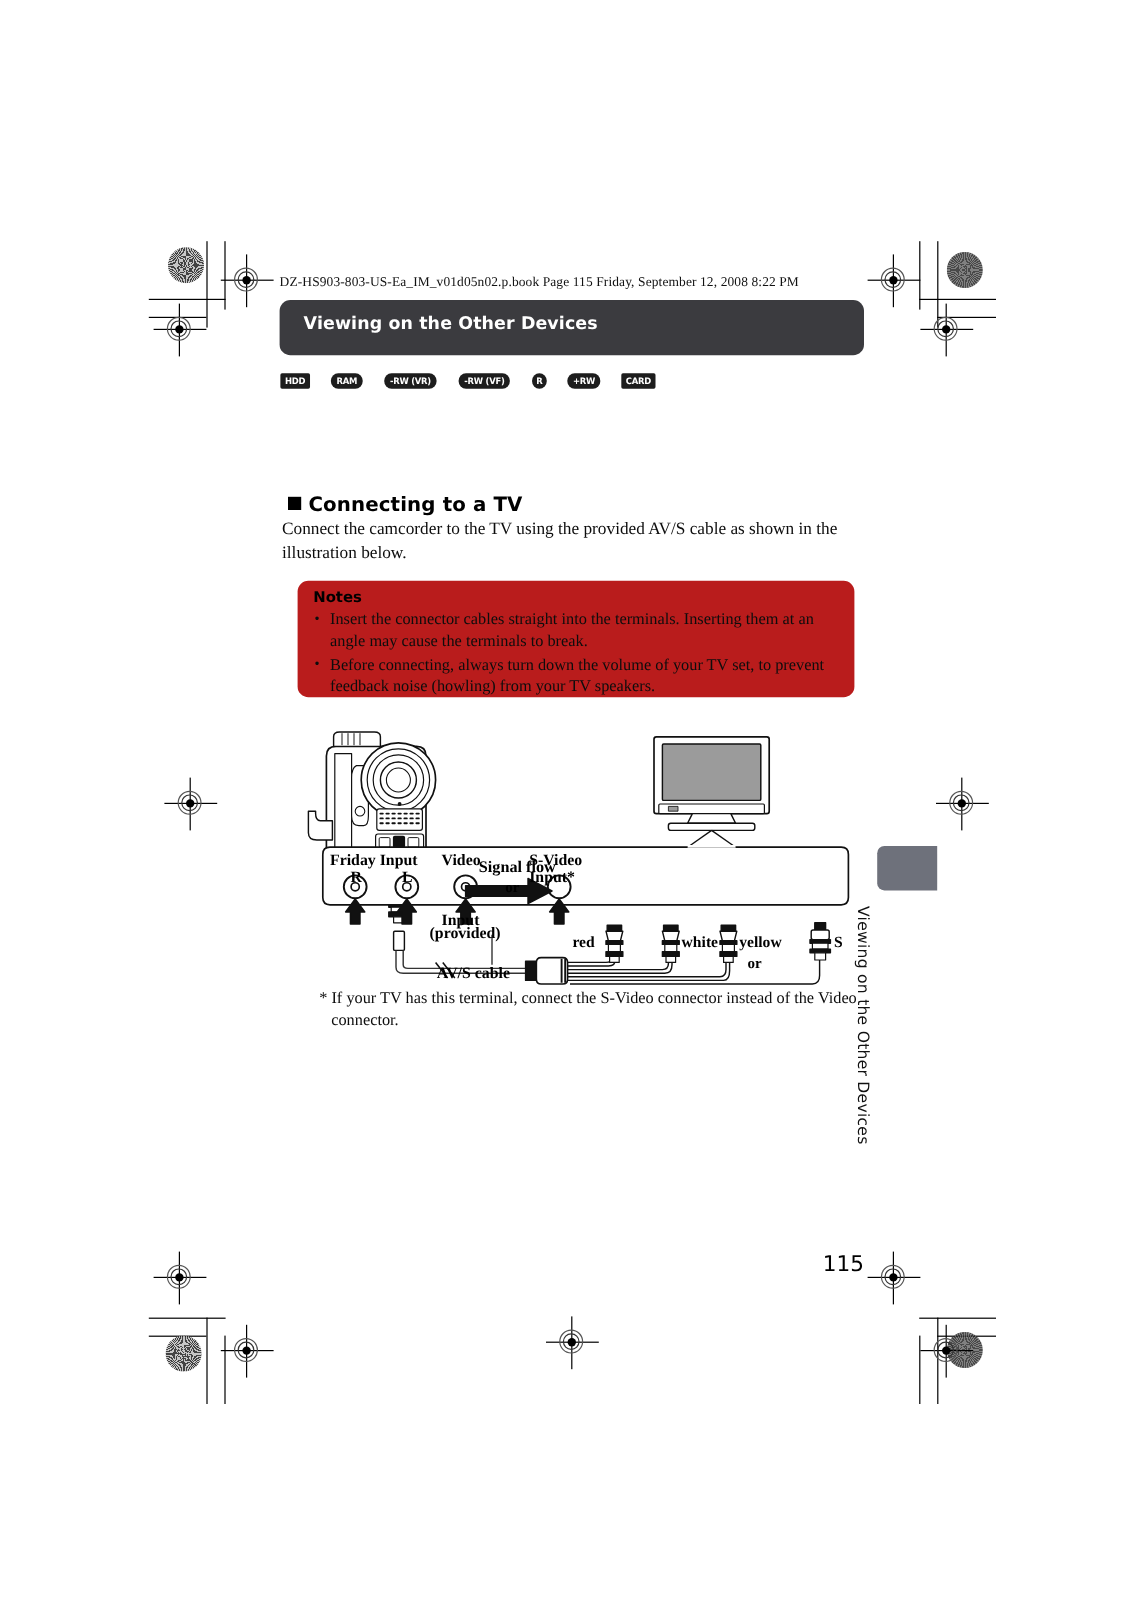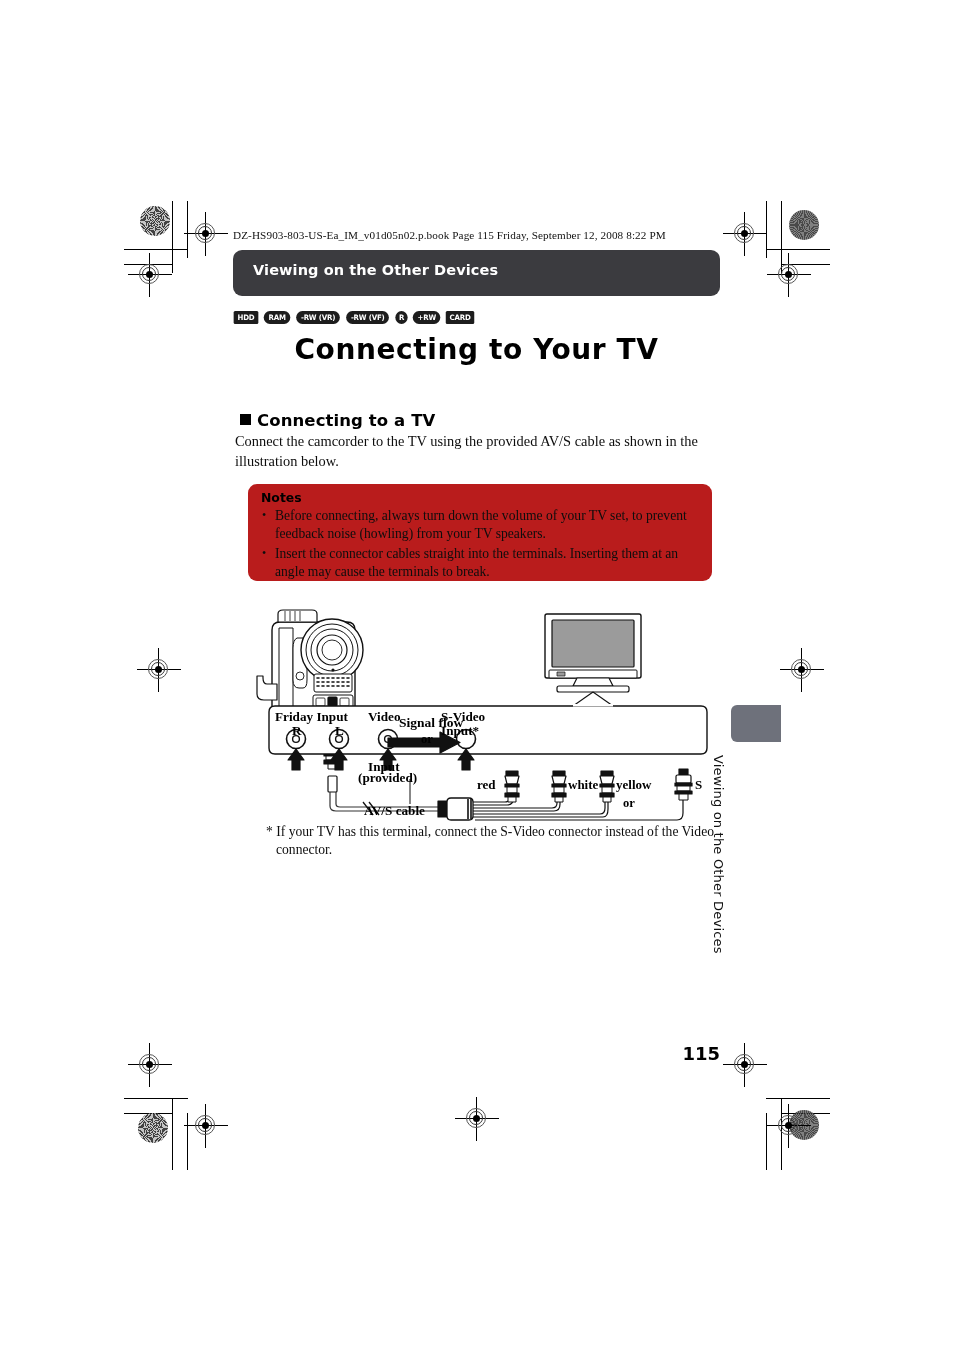--- a/index.html
+++ b/index.html
@@ -111,21 +111,21 @@
     letter-spacing: .1px;
   }
 
   
   .badges {
     position: absolute;
     left: 233px;
     top: 311px;
     display: flex;
     align-items: center;
-    gap: 4px;
+    gap: 16px;
   }
   .badge {
     background: #1d1d1d;
     color: #fff;
     font-family: "DejaVu Sans", sans-serif;
     font-weight: bold;
     font-size: 7.4px;
     letter-spacing: -0.2px;
     height: 13px;
     line-height: 13px;
@@ -288,21 +288,21 @@
     letter-spacing: .2px;
   }
 
   .page-number {
     position: absolute;
     left: 664px;
     top: 1043px;
     width: 56px;
     text-align: right;
     font-family: "DejaVu Sans", sans-serif;
-    font-weight: bold;
+    font-weight: normal;
     font-size: 18px;
     color: #000;
   }
 </style>
 </head>
 <body>
 
 <div class="page">
 
   <div>
@@ -420,34 +420,33 @@
     <span class="badge rect">HDD</span>
     <span class="badge pill">RAM</span>
     <span class="badge pill">-RW (VR)</span>
     <span class="badge pill">-RW (VF)</span>
     <span class="badge circle">R</span>
     <span class="badge pill">+RW</span>
     <span class="badge rect">CARD</span>
   </div>
 
   <h1 class="title">
-    <span>Connecting to Your TV</span>
   </h1>
 
   <h2 class="subhead">
     <span class="sq"></span><span>Connecting to a TV</span>
   </h2>
 
   <p class="intro">Connect the camcorder to the TV using the provided AV/S cable as shown in the illustration below.</p>
 
   <div class="notes">
     <div class="nt-title">Notes</div>
     <ul>
+      <li>Insert the connector cables straight into the terminals. Inserting them at an angle may cause the terminals to break.</li>
       <li>Before connecting, always turn down the volume of your TV set, to prevent feedback noise (howling) from your TV speakers.</li>
-      <li>Insert the connector cables straight into the terminals. Inserting them at an angle may cause the terminals to break.</li>
     </ul>
   </div>
 
   <div class="illus">
     <svg width="460" height="215" viewBox="0 0 460 215" xmlns="http://www.w3.org/2000/svg">
       <g fill="none" stroke="#111" stroke-width="1.2" stroke-linejoin="round">
 
         <g>
 
           <path d="M17 22 L17 108 Q17 116 25 116 L92 116 Q100 116 100 108 L100 22 Q100 14 92 14 L25 14 Q17 14 17 22 Z" fill="#ffffff" stroke="#111" stroke-width="1.4"></path>

